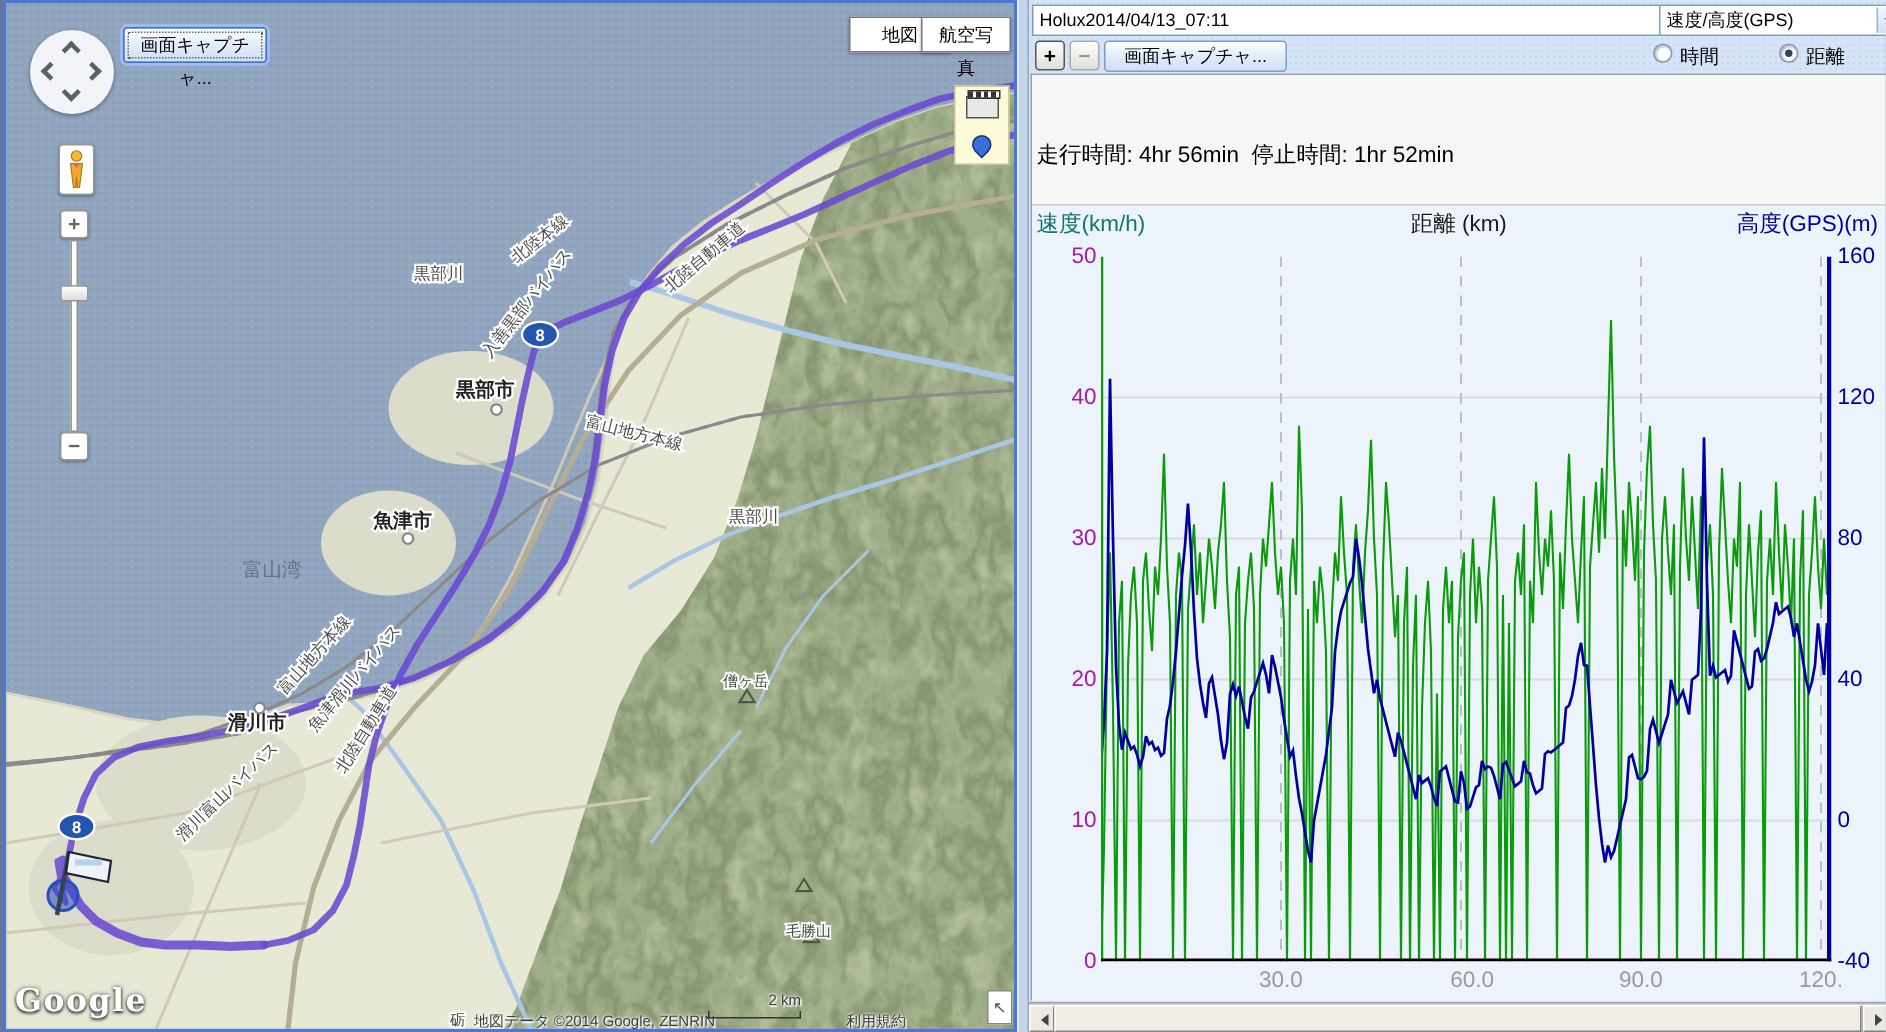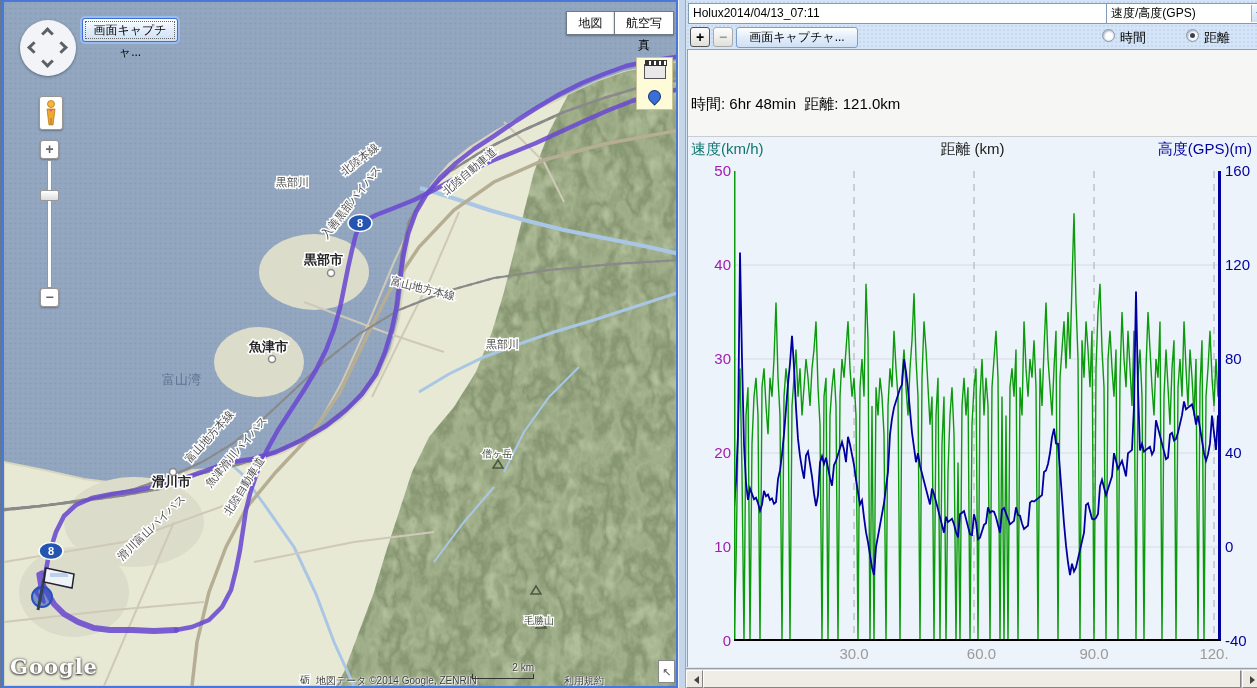--- a/index.html
+++ b/index.html
@@ -31,21 +31,21 @@
     border-radius:3px; box-shadow:0 1px 2px rgba(0,0,0,.3); display:flex; align-items:center; justify-content:center; }
   .zoom-btn { width:19px; height:19px; background:#fff; border:1px solid #979797; border-radius:3px;
     font-size:14px; font-weight:bold; color:#666; line-height:16px; text-align:center; box-shadow:0 1px 2px rgba(0,0,0,.3); }
   #zoom-plus { left:36px; top:138px; }
   #zoom-minus { left:36px; top:286px; }
   #zoom-track { left:43px; top:158px; width:5px; height:128px; background:#fff; border:1px solid #979797; }
   #zoom-handle { left:36px; top:188px; width:19px; height:11px; background:linear-gradient(#fff,#ddd); border:1px solid #979797; border-radius:2px; }
 
   .maptype-btn { top:9px; height:24px; line-height:22px; padding:0 8px; background:#fff;
     border:1px solid #717b87; color:#000; font-size:12px; text-align:center; box-shadow:0 1px 2px rgba(0,0,0,.35); }
-  #btn-chizu { left:562px; width:48px; border-right:none; }
+  #btn-chizu { left:562px; width:67px; border-right:none; }
   #btn-aerial { left:610px; width:60px; }
 
   #media-panel { left:632px; top:55px; width:37px; height:53px; background:#fdfbd8; border:1px solid #c9c49a;
     display:flex; flex-direction:column; align-items:center; justify-content:space-around; }
   .film-icon { width:22px; height:15px; background:#e8e8e8; border:1px solid #555; position:relative; }
   .film-icon:before { content:""; position:absolute; left:0; top:-5px; width:20px; height:4px;
     background:repeating-linear-gradient(90deg,#333 0 3px,#fff 3px 5px); border:1px solid #333; }
   .pin-icon { width:13px; height:13px; background:#3a6fd8; border:1px solid #16316e;
     border-radius:50% 50% 50% 0; transform:rotate(-45deg); }
 
@@ -320,21 +320,20 @@
     </div>
     <div class="radio-group" id="radio-dist">
       <span class="radio-item">
         <span class="radio-circle checked"></span>
         <span>距離</span>
       </span>
     </div>
 
     <div id="data-area">
       <div id="stats">
-        <div>時間: 6hr 48min  距離: 121.0km</div>
         <div>走行時間: 4hr 56min  停止時間: 1hr 52min</div>
         <div>最高速度: 45.47km/h  走行速度: 24.52km/h</div>
         <div>累積標高(+): 2206(m)  累積標高(-): 2164(m)</div>
       </div>
 
       <div id="chart-zone">
         <div class="axis-title" id="title-speed">速度(km/h)</div>
         <div class="axis-title" id="title-dist">距離 (km)</div>
         <div class="axis-title" id="title-alt">高度(GPS)(m)</div>
 

